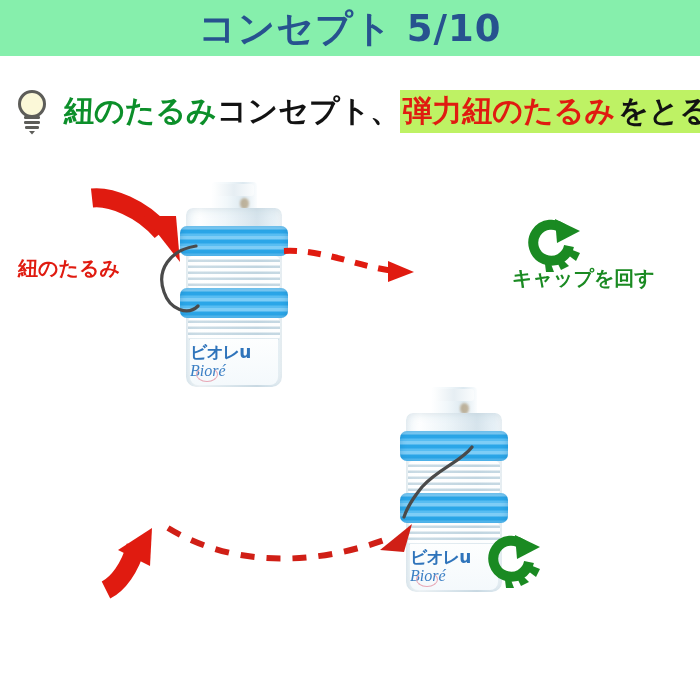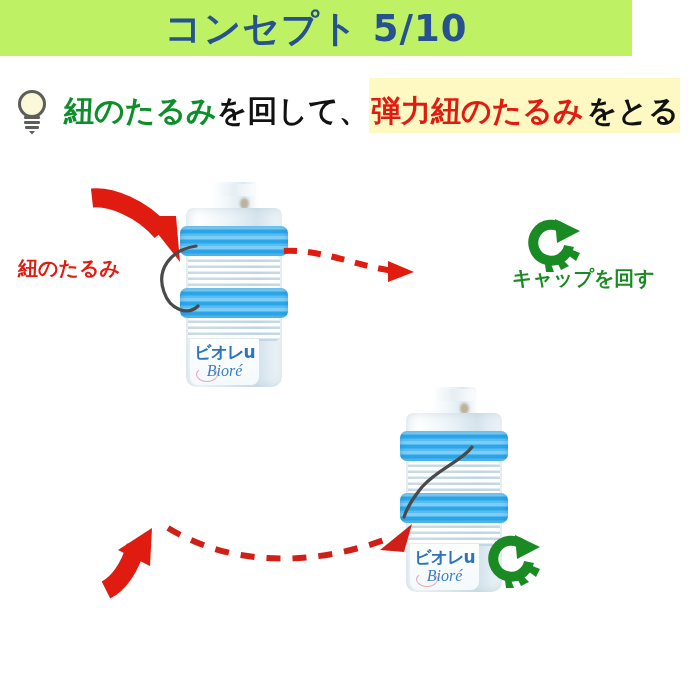--- a/index.html
+++ b/index.html
@@ -21,23 +21,23 @@
     width: 700px;
     height: 700px;
     background: #ffffff;
   }
 
   
   .title-band {
     position: absolute;
     left: 0;
     top: 0;
-    width: 632px;
+    width: 700px;
     height: 56px;
-    background: #bef264;
+    background: #86efac;
     display: flex;
     align-items: center;
     justify-content: center;
   }
   .title-text {
     font-family: "DejaVu Sans", "Liberation Sans", sans-serif;
     font-size: 37px;
     font-weight: bold;
     color: #27528f;
     letter-spacing: 1px;
@@ -66,22 +66,22 @@
     font-family: "DejaVu Sans", "Liberation Sans", sans-serif;
     font-size: 30px;
     font-weight: bold;
     line-height: 1.15;
     white-space: nowrap;
   }
   .seg-green { color: #0c8f2a; }
   .seg-black { color: #121212; }
   .seg-red   { color: #e01b10; }
   .hl {
-    background: #fef9c3;
-    padding: 15px 1px 5px 2px;
+    background: #bef264;
+    padding: 3px 1px 5px 2px;
   }
 
   
   .panel {
     position: absolute;
   }
 
   
   .bottle {
     position: relative;
@@ -157,25 +157,25 @@
       repeating-linear-gradient(180deg,
         #7ecdf6 0px, #7ecdf6 3px,
         #2ba6e8 4px, #2ba6e8 7px,
         #58bdf2 8px, #58bdf2 10px);
     box-shadow: inset 0 0 6px rgba(20,110,170,0.35);
   }
   .label-area {
     position: absolute;
     left: 12px;
     bottom: 2px;
-    width: 69px;
+    width: 88px;
     height: 46px;
     background: linear-gradient(180deg,#fdfefe 0%, #f4f9fc 100%);
     border-radius: 0 0 8px 8px;
-    text-align: center;
+    text-align: left;
   }
   .label-biore-jp {
     margin-top: 5px;
     font-family: "DejaVu Sans", "Liberation Sans", sans-serif;
     font-size: 17px;
     font-weight: bold;
     color: #2f74bb;
     letter-spacing: -1px;
     line-height: 1;
   }
@@ -229,21 +229,21 @@
     <div class="bulb-wrap">
       <svg width="40" height="48" viewBox="0 0 40 48">
         <circle cx="20" cy="17" r="12.5" fill="#fbf8d8" stroke="#5d5d59" stroke-width="3"></circle>
         <rect x="12" y="29" width="16" height="3" rx="1.3" fill="#5d5d59"></rect>
         <rect x="12" y="34" width="16" height="3" rx="1.3" fill="#5d5d59"></rect>
         <rect x="13" y="39" width="14" height="3" rx="1.3" fill="#5d5d59"></rect>
         <path d="M17 44 L23 44 L20 47.5 Z" fill="#5d5d59"></path>
       </svg>
     </div>
     <div class="subtitle-text">
-      <span class="seg-green">紐のたるみ</span><span class="seg-black">を回して、</span><span class="hl seg-red">弾力紐のたるみ</span><span class="hl seg-black">をとる</span>
+      <span class="seg-green">紐のたるみ</span><span class="seg-black">コンセプト、</span><span class="hl seg-red">弾力紐のたるみ</span><span class="hl seg-black">をとる</span>
     </div>
   </div>
 
   <div class="panel" style="left:88px; top:190px;">
     <svg width="110" height="80" viewBox="0 0 110 80">
       <path d="M4 8 C 22 6, 54 18, 74 42" fill="none" stroke="#e01b10" stroke-width="19" stroke-linecap="butt"></path>
       <path d="M56 26 L92 72 L88 26 Z" fill="#e01b10"></path>
     </svg>
   </div>
 

